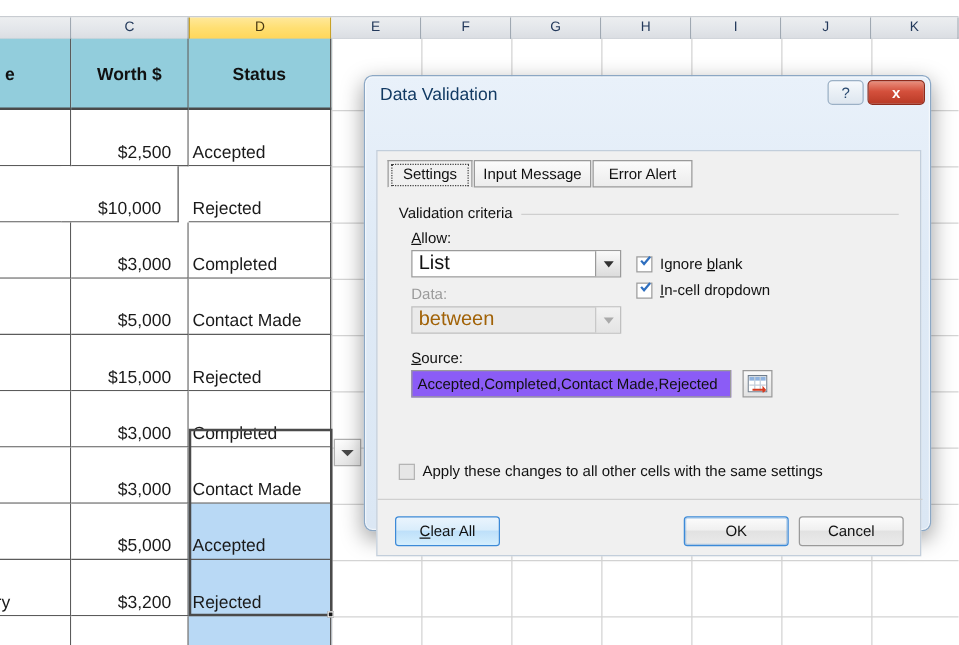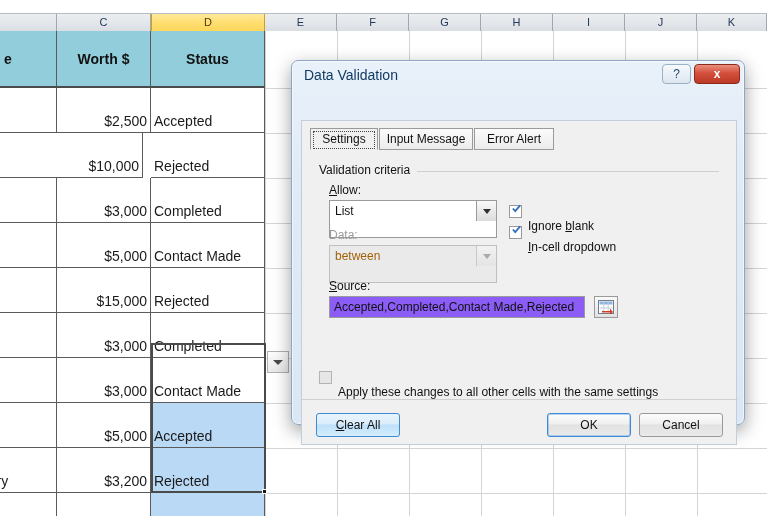--- a/index.html
+++ b/index.html
@@ -96,21 +96,21 @@
     padding-bottom: 0;
     color: #111111;
     border-right: 1px solid #5b5b5b;
     border-bottom: 2px solid #4a4a4a;
   }
   .cell.body {
     border-right: 1px solid #5b5b5b;
     border-bottom: 1px solid #5b5b5b;
     background: #ffffff;
   }
-  .cell.num { justify-content: flex-end; padding-right: 3px; }
+  .cell.num { justify-content: flex-end; padding-right: 13px; }
   .cell.txt { justify-content: flex-start; padding-left: 3px; }
   .cell.sel { background: #b9d9f5; }
 
   .sel-range {
     position: absolute;
     border: 2px solid #4a4a4a;
     box-sizing: border-box;
     pointer-events: none;
   }
   .sel-handle {
@@ -278,24 +278,24 @@
     position: absolute;
     font-size: 12px;
     color: #111;
   }
   .fld-label.dim { color: #9a9a9a; }
   .uline { text-decoration: underline; }
 
   .combo {
     position: absolute;
     box-sizing: border-box;
-    height: 38px;
+    height: 22px;
     background: #ffffff;
     border: 1px solid #9a9a9a;
-    font-size: 12px;
+    font-size: 16px;
     line-height: 20px;
     padding-left: 5px;
     color: #111;
   }
   .combo.dim {
     background: #eaeaea;
     border-color: #c0c0c0;
     color: #a16207;
   }
   .combo .arrowbox {
@@ -367,21 +367,21 @@
   .chkmark {
     position: absolute;
     left: 2px;
     top: -2px;
     width: 9px;
     height: 9px;
   }
   .chklabel {
     position: absolute;
     left: 19px;
-    top: 15px;
+    top: 0;
     line-height: 14px;
   }
   .sep-line {
     position: absolute;
     left: 0px;
     top: 0px;
     width: 436px;
     height: 1px;
     background: #d0d0d0;
   }

